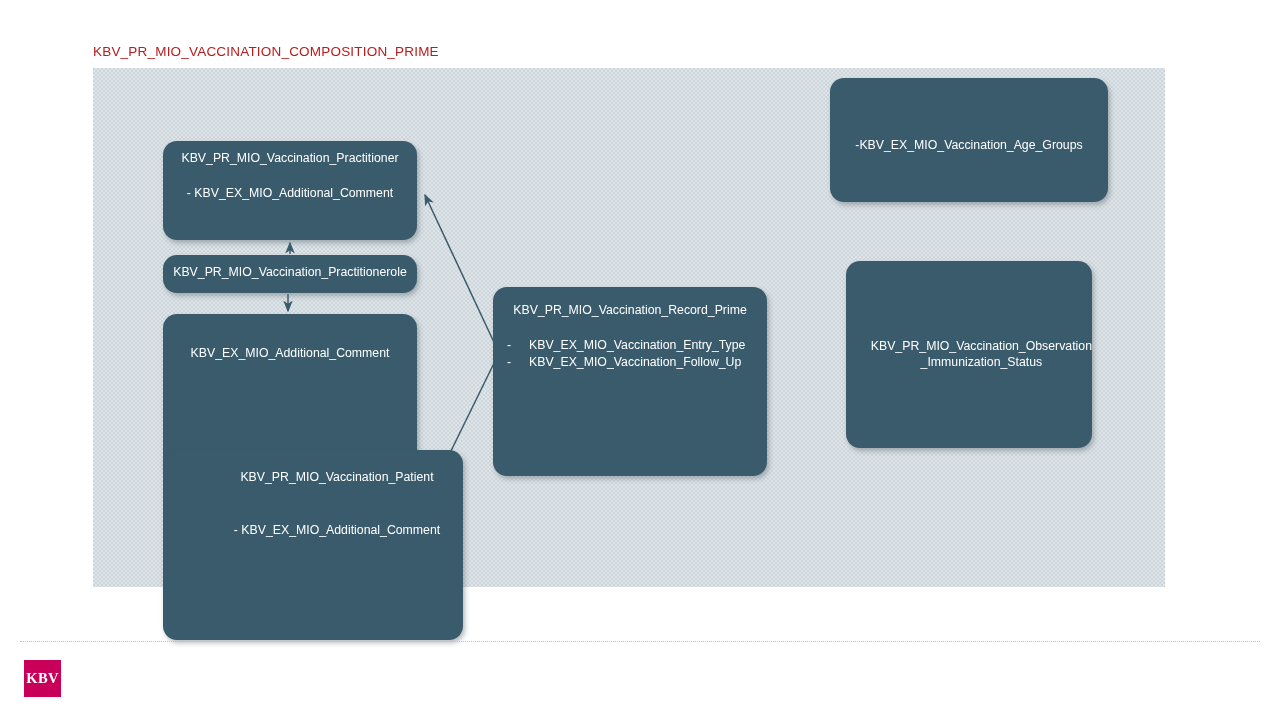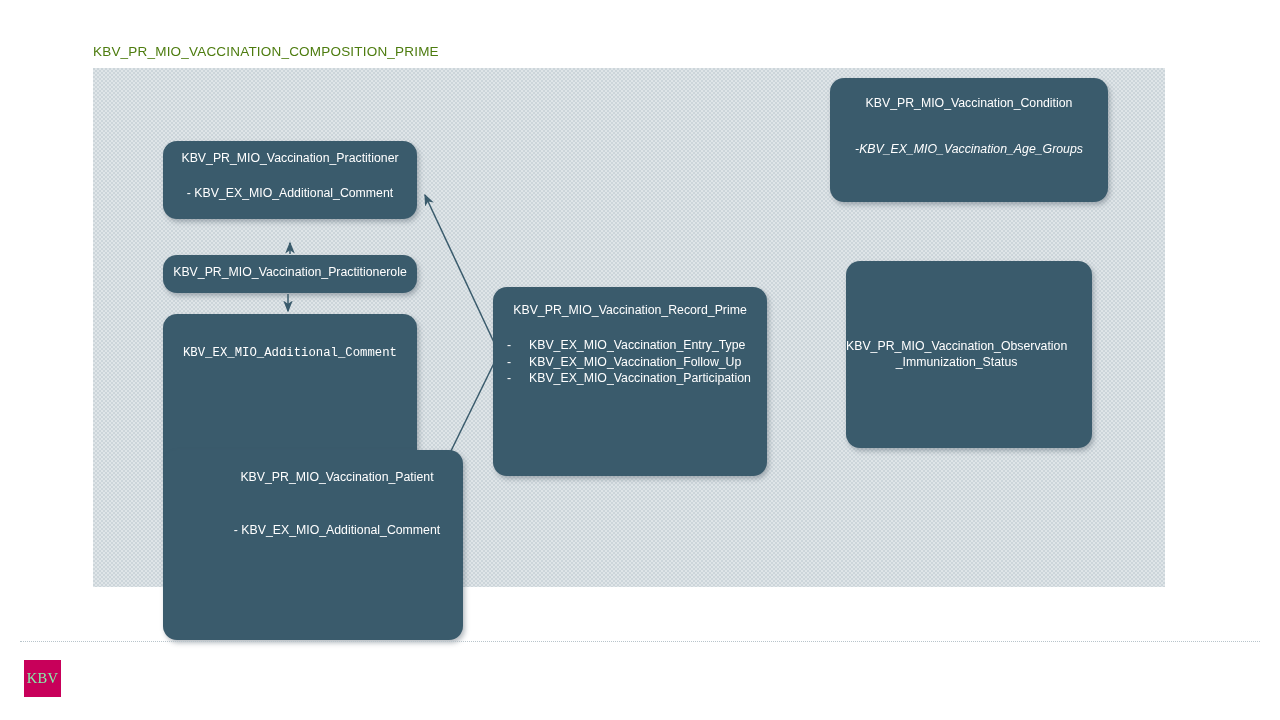--- a/index.html
+++ b/index.html
@@ -17,21 +17,21 @@
     -webkit-font-smoothing: antialiased;
   }
 
   
   #slide-title {
     position: absolute;
     left: 93px;
     top: 44px;
     font-size: 13.5px;
     letter-spacing: 0.2px;
-    color: #4d7c0f;
+    color: #b91c1c;
     white-space: nowrap;
   }
 
   
   #diagram-panel {
     position: absolute;
     left: 93px;
     top: 68px;
     width: 1072px;
     height: 519px;
@@ -84,41 +84,41 @@
     font-size: 12.3px;
     line-height: 1.32;
     white-space: nowrap;
   }
   .node-list li .dash {
     display: inline-block;
     width: 22px;
   }
 
   
-  #node-practitioner      { left: 70px;  top: 73px;  width: 254px; height: 78px; padding-top: 10px; }
+  #node-practitioner      { left: 70px;  top: 73px;  width: 254px; height: 99px; padding-top: 10px; }
   #node-practitionerole   { left: 70px;  top: 187px; width: 254px; height: 38px; padding-top: 10px; }
   #node-organization      { left: 70px;  top: 246px; width: 254px; height: 164px; padding-top: 11px; }
   #node-patient           { left: 70px;  top: 382px; width: 300px; height: 190px; padding-top: 20px; padding-left: 48px; }
   #node-record-prime      { left: 400px; top: 219px; width: 274px; height: 189px; padding-top: 16px; }
   #node-condition         { left: 737px; top: 10px;  width: 278px; height: 124px; padding-top: 18px; }
   #node-observation       { left: 753px; top: 193px; width: 246px; height: 187px; }
   #node-provenance        { left: 734px; top: 381px; width: 272px; height: 186px; }
 
   #node-practitioner .node-sub  { margin-top: 20px; }
-  #node-organization .node-sub  { margin-top: 21px; font-family: Liberation Mono, monospace; }
+  #node-organization .node-sub  { margin-top: 21px; }
   #node-patient      .node-sub  { margin-top: 38px; }
-  #node-condition    .node-sub  { margin-top: 31px; font-style: italic; }
+  #node-condition    .node-sub  { margin-top: 42px; }
 
   #node-record-prime .node-list { margin-top: 19px; margin-left: 14px; }
 
   .node-center {
     height: 100%;
     display: flex;
     align-items: center;
-    justify-content: flex-start;
+    justify-content: flex-end;
   }
 
   
   #footer-rule {
     position: absolute;
     left: 20px;
     top: 641px;
     width: 1240px;
     height: 1px;
     border-top: 1px dotted #b8c4cb;
@@ -128,23 +128,23 @@
     left: 24px;
     top: 660px;
     width: 37px;
     height: 37px;
     background: #c8005a;
     display: flex;
     align-items: center;
     justify-content: center;
   }
   #kbv-logo-text {
-    color: #86efac;
+    color: #ffffff;
     font-family: "Liberation Serif", serif;
-    font-weight: normal;
+    font-weight: bold;
     font-size: 14.5px;
     letter-spacing: .3px;
   }
 </style>
 </head>
 <body>
 
 <div id="slide-title">KBV_PR_MIO_VACCINATION_COMPOSITION_PRIME</div>
 
 <div id="diagram-panel">
@@ -181,26 +181,24 @@
   <div class="node" id="node-patient">
     <div class="node-title">KBV_PR_MIO_Vaccination_Patient</div>
     <div class="node-sub">- KBV_EX_MIO_Additional_Comment</div>
   </div>
 
   <div class="node" id="node-record-prime">
     <div class="node-title">KBV_PR_MIO_Vaccination_Record_Prime</div>
     <ul class="node-list">
       <li><span class="dash">-</span><span>KBV_EX_MIO_Vaccination_Entry_Type</span></li>
       <li><span class="dash">-</span><span>KBV_EX_MIO_Vaccination_Follow_Up</span></li>
-      <li><span class="dash">-</span><span>KBV_EX_MIO_Vaccination_Participation</span></li>
     </ul>
   </div>
 
   <div class="node" id="node-condition">
-    <div class="node-title">KBV_PR_MIO_Vaccination_Condition</div>
     <div class="node-sub">-KBV_EX_MIO_Vaccination_Age_Groups</div>
   </div>
 
   <div class="node" id="node-observation">
     <div class="node-center">
       <div class="node-title">KBV_PR_MIO_Vaccination_Observation
 _Immunization_Status</div>
     </div>
   </div>
 

